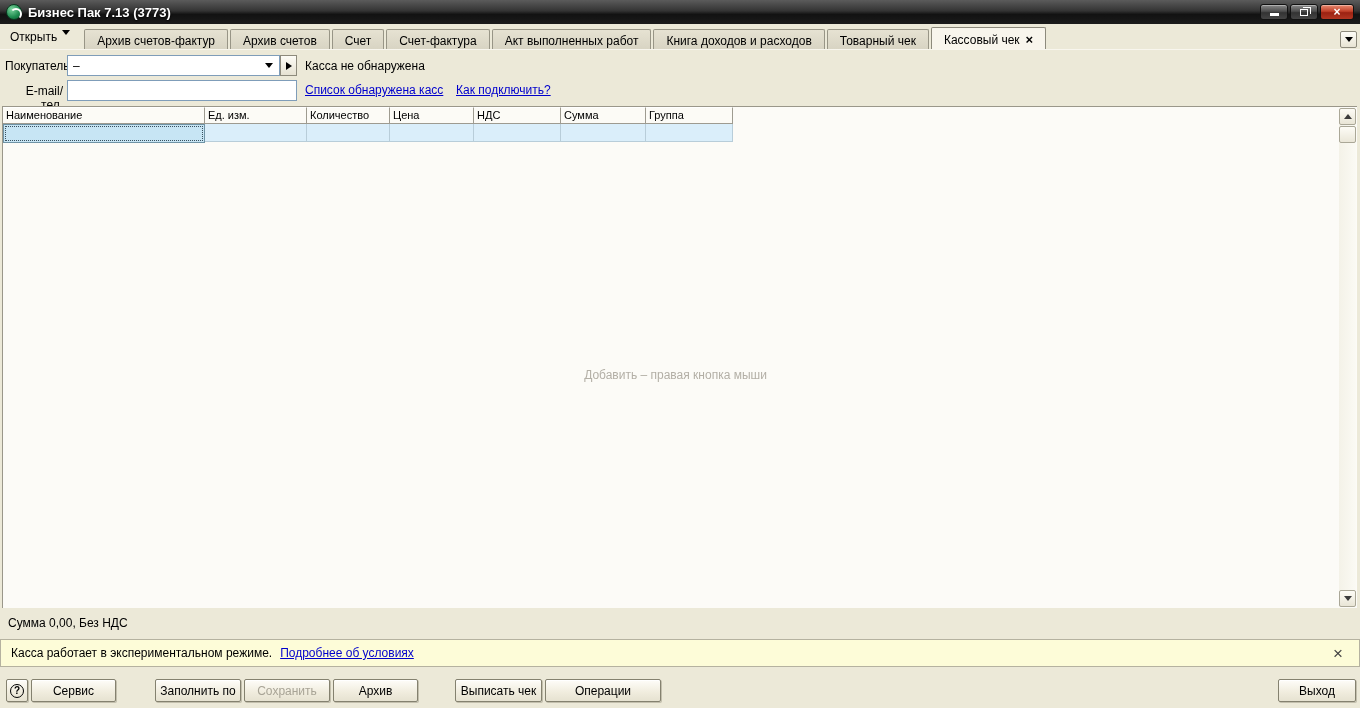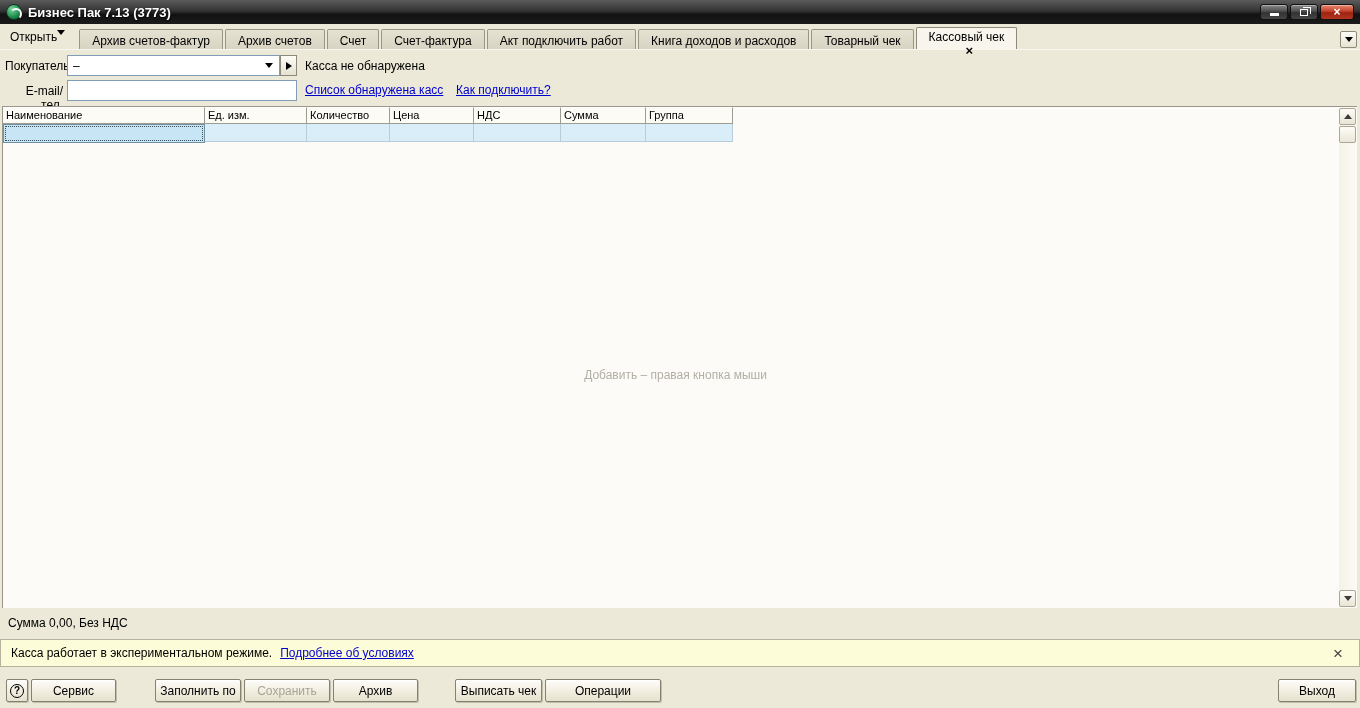--- a/index.html
+++ b/index.html
@@ -45,36 +45,36 @@
   .glyph-restore::before { content:""; position:absolute; left:2px; top:-3px; width:7px; height:6px; border:1px solid #fff; border-bottom:none; border-left:none; }
   .glyph-close { color:#fff; font-weight:bold; font-size:12px; line-height:1; }
 
   
   .tabbar {
     left:0; top:24px; width:1360px; height:26px;
     border-bottom:1px solid #f8f6ee;
     display:flex; align-items:flex-end;
   }
   .open-menu {
-    display:flex; 
+    display:flex; gap:5px;
     padding:3px 8px 5px 8px; margin:0 6px 0 2px; cursor:pointer; font-size:12px;
   }
   .caret-down { width:0; height:0; border-left:4px solid transparent; border-right:4px solid transparent; border-top:5px solid #000; }
   .caret-up { width:0; height:0; border-left:4px solid transparent; border-right:4px solid transparent; border-bottom:5px solid #3c3c3c; }
   .tab {
     height:20px; padding:2px 12px 0 12px; margin-right:2px;
     background:linear-gradient(#e6e2d2, #d8d4c3);
     border:1px solid #989586; border-bottom:none;
     border-radius:2px 2px 0 0;
     font-size:12px; white-space:nowrap; cursor:pointer;
     display:flex; align-items:center;margin-top:23px;
   }
   .tab.active {
     height:22px; background:#f8f5ec; font-size:12px;
-    border-color:#8d8a7c; position:relative;flex-direction:column;
+    border-color:#8d8a7c; position:relative;
   }
   .tab-close { font-weight:bold; margin-left:6px; font-size:13px; line-height:1; cursor:pointer; }
   .tab-overflow-btn {
     position:absolute; right:3px; top:7px; width:17px; height:17px;
     background:linear-gradient(#fdfcf6,#e8e4d4); border:1px solid #8d8a7c; border-radius:2px;
     display:flex; align-items:center; justify-content:center; cursor:pointer;
   }
   .tab-overflow-btn .caret-down { border-top-color:#000; }
 
   
@@ -216,21 +216,21 @@
   <span class="tab">
       <span>Архив счетов</span>
     </span>
   <span class="tab">
       <span>Счет</span>
     </span>
   <span class="tab">
       <span>Счет-фактура</span>
     </span>
   <span class="tab">
-      <span>Акт подключить работ</span>
+      <span>Акт выполненных работ</span>
     </span>
   <span class="tab">
       <span>Книга доходов и расходов</span>
     </span>
   <span class="tab">
       <span>Товарный чек</span>
     </span>
   <span class="tab active">
     <span>Кассовый чек</span>
     <span class="tab-close">×</span>

